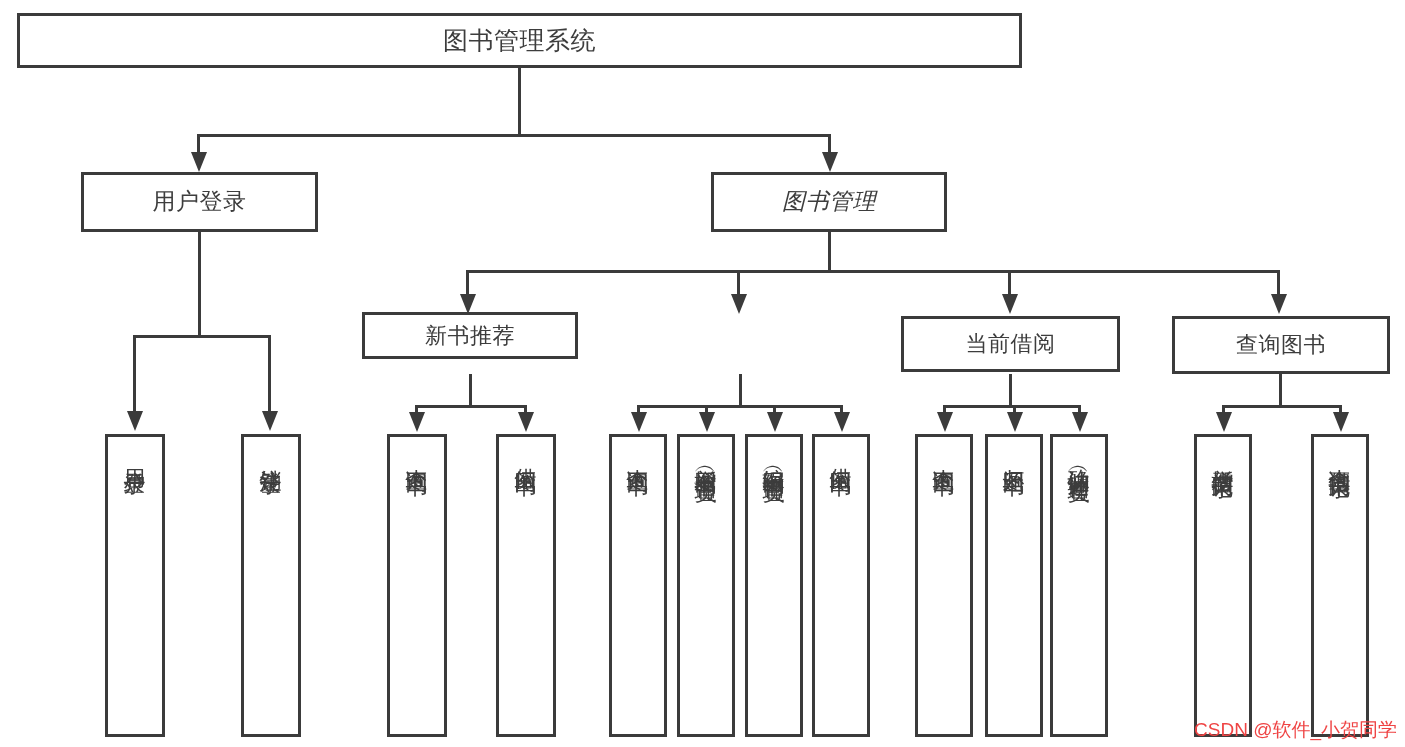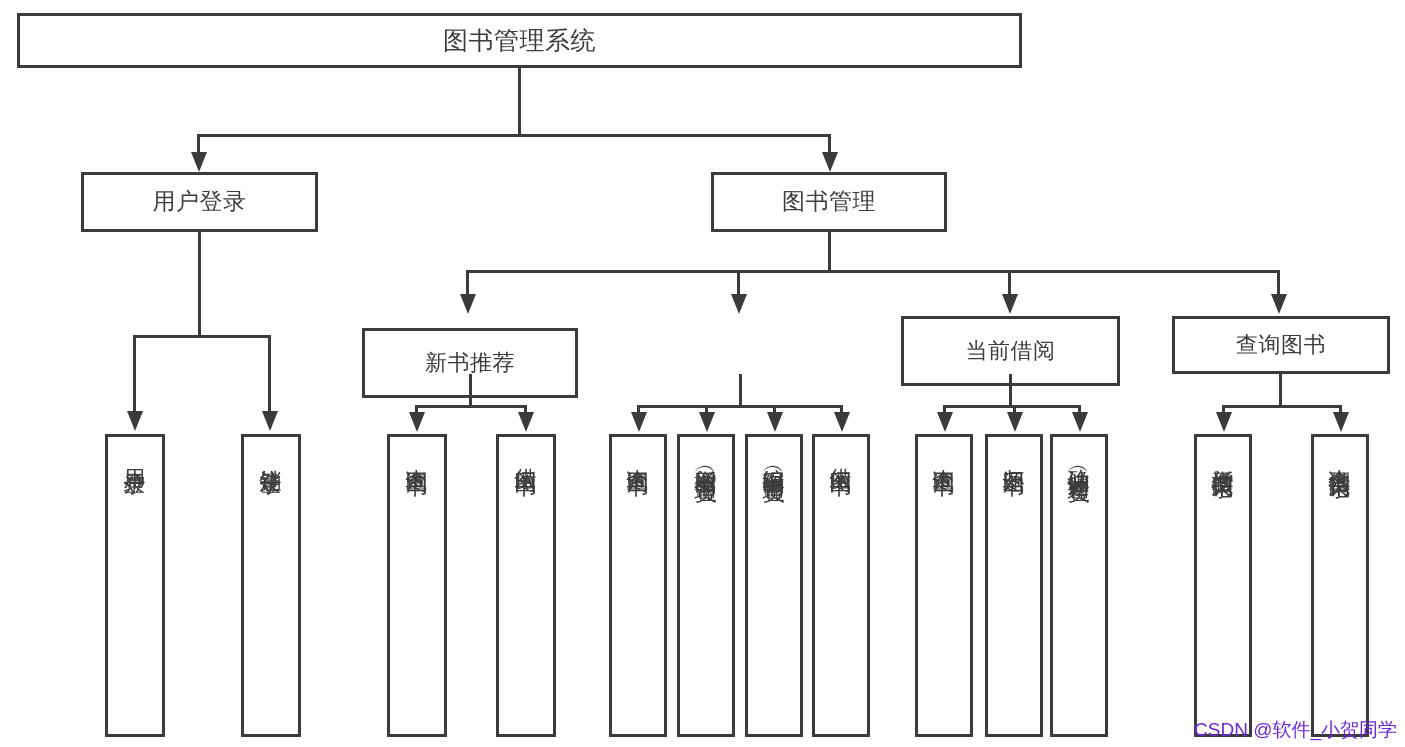--- a/index.html
+++ b/index.html
@@ -71,21 +71,21 @@
     border-right: 8px solid transparent;
     border-top: 20px solid #3b3b3b;
   }
 
   
   #watermark {
     position: absolute;
     right: 8px;
     bottom: 4px;
     font-size: 19px;
-    color: #6d28d9;
+    color: #ef4444;
     white-space: nowrap;
     font-family: "Liberation Sans", "DejaVu Sans", sans-serif;
   }
 </style>
 </head>
 <body>
 
 <div id="diagram-root">
 
   <div class="node horiz root" style="left:17px; top:13px; width:1005px; height:55px;">
@@ -95,21 +95,21 @@
   <div class="conn vline" style="left:518px; top:68px; width:3px; height:68px;"></div>
   <div class="conn hline" style="left:197px; top:134px; width:634px; height:3px;"></div>
   <div class="conn vline" style="left:197px; top:134px; width:3px; height:20px;"></div>
   <div class="arrow" style="left:191px; top:152px;"></div>
   <div class="conn vline" style="left:828px; top:134px; width:3px; height:20px;"></div>
   <div class="arrow" style="left:822px; top:152px;"></div>
 
   <div class="node horiz level2" style="left:81px; top:172px; width:237px; height:60px;">
     <span class="label">用户登录</span>
   </div>
-  <div class="node horiz level2" style="left:711px; top:172px; width:236px; height:60px;">
+  <div class="node horiz level2" style="left:711px; top:172px; width:236px; height:60px;font-style:italic;">
     <span class="label">图书管理</span>
   </div>
 
   <div class="conn vline" style="left:198px; top:232px; width:3px; height:105px;"></div>
   <div class="conn hline" style="left:133px; top:335px; width:137px; height:3px;"></div>
   <div class="conn vline" style="left:133px; top:335px; width:3px; height:78px;"></div>
   <div class="arrow" style="left:127px; top:411px;"></div>
   <div class="conn vline" style="left:268px; top:335px; width:3px; height:78px;"></div>
   <div class="arrow" style="left:262px; top:411px;"></div>
 
@@ -118,24 +118,24 @@
 
   <div class="conn vline" style="left:466px; top:270px; width:3px; height:26px;"></div>
   <div class="arrow" style="left:460px; top:294px;"></div>
   <div class="conn vline" style="left:737px; top:270px; width:3px; height:26px;"></div>
   <div class="arrow" style="left:731px; top:294px;"></div>
   <div class="conn vline" style="left:1008px; top:270px; width:3px; height:26px;"></div>
   <div class="arrow" style="left:1002px; top:294px;"></div>
   <div class="conn vline" style="left:1277px; top:270px; width:3px; height:26px;"></div>
   <div class="arrow" style="left:1271px; top:294px;"></div>
 
-  <div class="node horiz level3" style="left:362px; top:328px; width:216px; height:70px;">
+  <div class="node horiz level3" style="left:362px; top:312px; width:216px; height:47px;">
     <span class="label">新书推荐</span>
   </div>
-  <div class="node horiz level3" style="left:901px; top:316px; width:219px; height:70px;">
+  <div class="node horiz level3" style="left:901px; top:316px; width:219px; height:56px;">
     <span class="label">当前借阅</span>
   </div>
   <div class="node horiz level3" style="left:1172px; top:316px; width:218px; height:58px;">
     <span class="label">查询图书</span>
   </div>
 
   <div class="conn vline" style="left:469px; top:374px; width:3px; height:33px;"></div>
   <div class="conn hline" style="left:415px; top:405px; width:112px; height:3px;"></div>
   <div class="conn vline" style="left:415px; top:405px; width:3px; height:10px;"></div>
   <div class="arrow" style="left:409px; top:412px;"></div>

